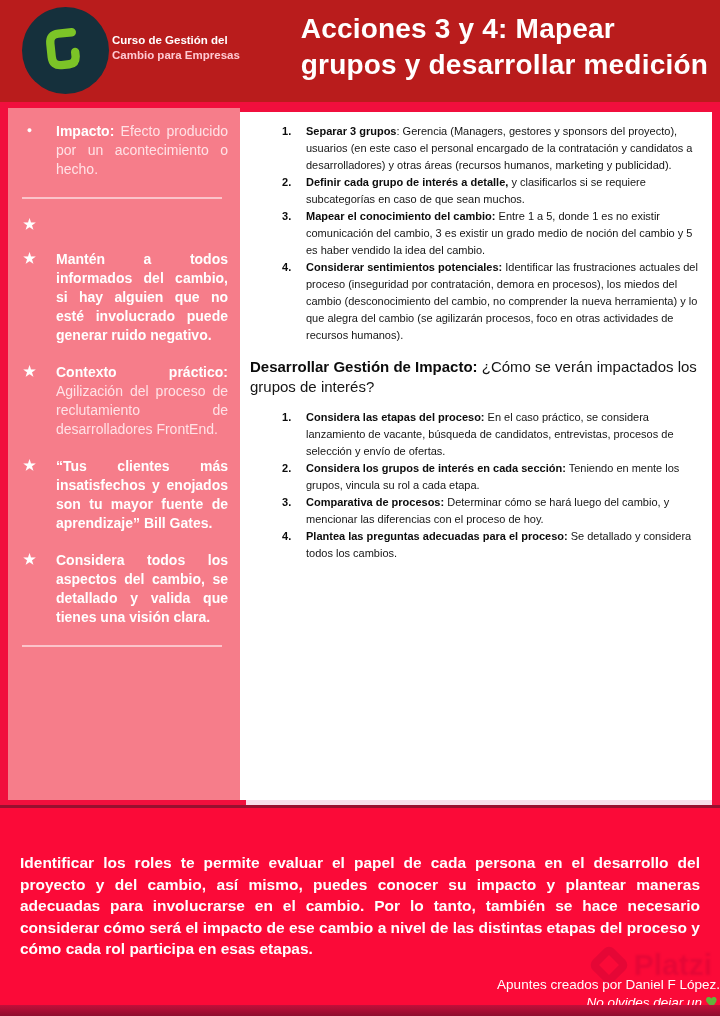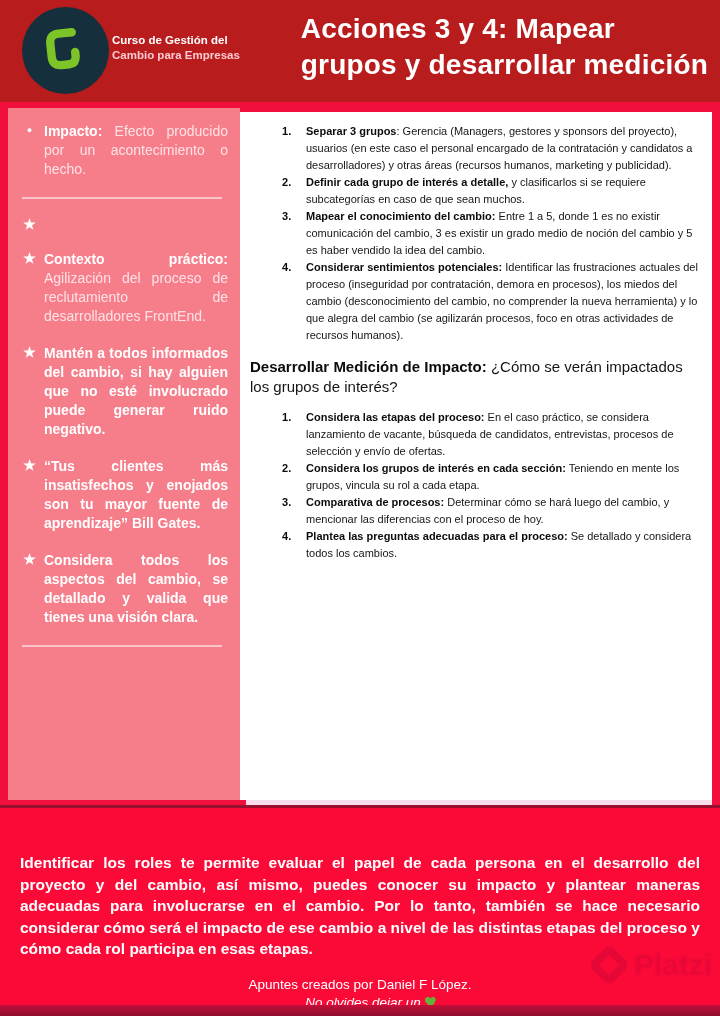--- a/index.html
+++ b/index.html
@@ -14,21 +14,21 @@
   .logo svg { transform:rotate(-6deg); }
   .brand { position:absolute; left:112px; top:33px; font-size:11.5px; font-weight:bold; line-height:15px; }
   .brand .l1 { color:#FFFFFF; }
   .brand .l2 { color:#FFC9D2; }
   .title { position:absolute; right:12px; top:11px; text-align:left; color:#FFFFFF;
            font-weight:bold; font-size:28px; line-height:36px; letter-spacing:.2px; }
 
   
   .sidebar { position:absolute; left:8px; top:108px; width:232px; height:692px;
              background:#F67D8A; padding:14px 12px 8px 12px; overflow:hidden; }
-  .sb-item { display:flex; gap:5px; margin-bottom:18px; }
+  .sb-item { display:flex; gap:17px; margin-bottom:18px; }
   .sb-bullet { flex:0 0 19px; color:#FFFFFF; font-weight:bold; font-size:14px; text-align:center; }
   .sb-bullet.dot::before { content:"●"; font-size:9px; position:relative; top:-2px; }
   .sb-bullet.star::before { content:"★"; font-size:14px; }
   .sb-text { flex:1; color:#FFFFFF; font-weight:bold; font-size:14px; line-height:19px; text-align:justify; }
   .sb-text .rest { font-weight:normal; color:#FFE2E6; }
   .sb-div { border:none; border-top:2px solid rgba(255,255,255,.55); margin:0 6px 17px 2px; }
 
   
   .card { position:absolute; left:240px; top:112px; width:472px; height:688px;
           background:#FFFFFF; padding:11px 12px 10px 10px; overflow:hidden; }
@@ -39,21 +39,21 @@
   .clist li::before { content:counter(n) "."; position:absolute; left:-24px; font-weight:bold; color:#0c0c0c; }
 
   
   .card-understrip { position:absolute; left:246px; top:800px; width:466px; height:5px; background:#F9DDEA; }
   .dark-line { position:absolute; left:0; top:805px; width:720px; height:3px; background:#97102F; }
 
   
   .bottom { position:absolute; left:0; top:808px; width:720px; height:197px; background:#FB0A38; }
   .bottom-para { margin:44px 20px 16px 20px; font-size:15.5px; font-weight:bold; color:#FFFFFF;
                  text-align:justify; line-height:21.5px; }
-  .footer { margin-top:9px; text-align:center; color:#FFFFFF; }
+  .footer { margin-top:9px; text-align:right; color:#FFFFFF; }
   .credit { font-size:13.5px; line-height:18px; }
   .cta { font-size:13.5px; line-height:18px; font-style:italic;padding-left:24px; }
   .cta svg { vertical-align:-2px; margin-left:3px; }
   .watermark { position:absolute; right:8px; top:948px; display:flex; align-items:center; gap:10px;
                opacity:.38; pointer-events:none; }
   .wm-diamond { width:30px; height:30px; border:8px solid #C40335; border-radius:7px; transform:rotate(45deg); }
   .wm-text { font-size:30px; font-weight:bold; color:#C40335; filter:blur(1px); }
   .bottom-bar { position:absolute; left:0; top:1005px; width:720px; height:11px;
                 background:linear-gradient(180deg,#C20F3A 0%,#8E0D2E 100%); }
 </style>
@@ -85,26 +85,26 @@
       <div class="sb-text"><b>Impacto:</b><span class="rest"> Efecto producido por un acontecimiento o hecho.</span></div>
     </div>
     <hr class="sb-div">
 
     <div class="sb-item">
       <span class="sb-bullet star"></span>
     </div>
 
     <div class="sb-item">
       <span class="sb-bullet star"></span>
-      <div class="sb-text"><b>Contexto práctico:</b><span class="rest"> Agilización del proceso de reclutamiento de desarrolladores FrontEnd.</span></div>
+      <div class="sb-text"><b>Mantén a todos informados del cambio, si hay alguien que no esté involucrado puede generar ruido negativo.</b><span class="rest"></span></div>
     </div>
 
     <div class="sb-item">
       <span class="sb-bullet star"></span>
-      <div class="sb-text"><b>Mantén a todos informados del cambio, si hay alguien que no esté involucrado puede generar ruido negativo.</b><span class="rest"></span></div>
+      <div class="sb-text"><b>Contexto práctico:</b><span class="rest"> Agilización del proceso de reclutamiento de desarrolladores FrontEnd.</span></div>
     </div>
 
     <div class="sb-item">
       <span class="sb-bullet star"></span>
       <div class="sb-text"><b>“Tus clientes más insatisfechos y enojados son tu mayor fuente de aprendizaje” Bill Gates.</b><span class="rest"></span></div>
     </div>
 
     <div class="sb-item">
       <span class="sb-bullet star"></span>
       <div class="sb-text"><b>Considera todos los aspectos del cambio, se detallado y valida que tienes una visión clara.</b><span class="rest"></span></div>
@@ -115,21 +115,21 @@
 
   <div class="card">
 
     <ol class="clist">
       <li><b>Separar 3 grupos</b><span>: Gerencia (Managers, gestores y sponsors del proyecto), usuarios (en este caso el personal encargado de la contratación y candidatos a desarrolladores) y otras áreas (recursos humanos, marketing y publicidad).</span></li>
       <li><b>Definir cada grupo de interés a detalle,</b><span> y clasificarlos si se requiere subcategorías en caso de que sean muchos.</span></li>
       <li><b>Mapear el conocimiento del cambio:</b><span> Entre 1 a 5, donde 1 es no existir comunicación del cambio, 3 es existir un grado medio de noción del cambio y 5 es haber vendido la idea del cambio.</span></li>
       <li><b>Considerar sentimientos potenciales:</b><span> Identificar las frustraciones actuales del proceso (inseguridad por contratación, demora en procesos), los miedos del cambio (desconocimiento del cambio, no comprender la nueva herramienta) y lo que alegra del cambio (se agilizarán procesos, foco en otras actividades de recursos humanos).</span></li>
     </ol>
 
-    <p><b>Desarrollar Medición de Impacto:</b><span> ¿Cómo se verán impactados los grupos de interés?</span></p>
+    <p><b>Desarrollar Gestión de Impacto:</b><span> ¿Cómo se verán impactados los grupos de interés?</span></p>
 
     <ol class="clist">
       <li><b>Considera las etapas del proceso:</b><span> En el caso práctico, se considera lanzamiento de vacante, búsqueda de candidatos, entrevistas, procesos de selección y envío de ofertas.</span></li>
       <li><b>Considera los grupos de interés en cada sección:</b><span> Teniendo en mente los grupos, vincula su rol a cada etapa.</span></li>
       <li><b>Comparativa de procesos:</b><span> Determinar cómo se hará luego del cambio, y mencionar las diferencias con el proceso de hoy.</span></li>
       <li><b>Plantea las preguntas adecuadas para el proceso:</b><span> Se detallado y considera todos los cambios.</span></li>
     </ol>
   </div>
 
   <div class="card-understrip"></div>

